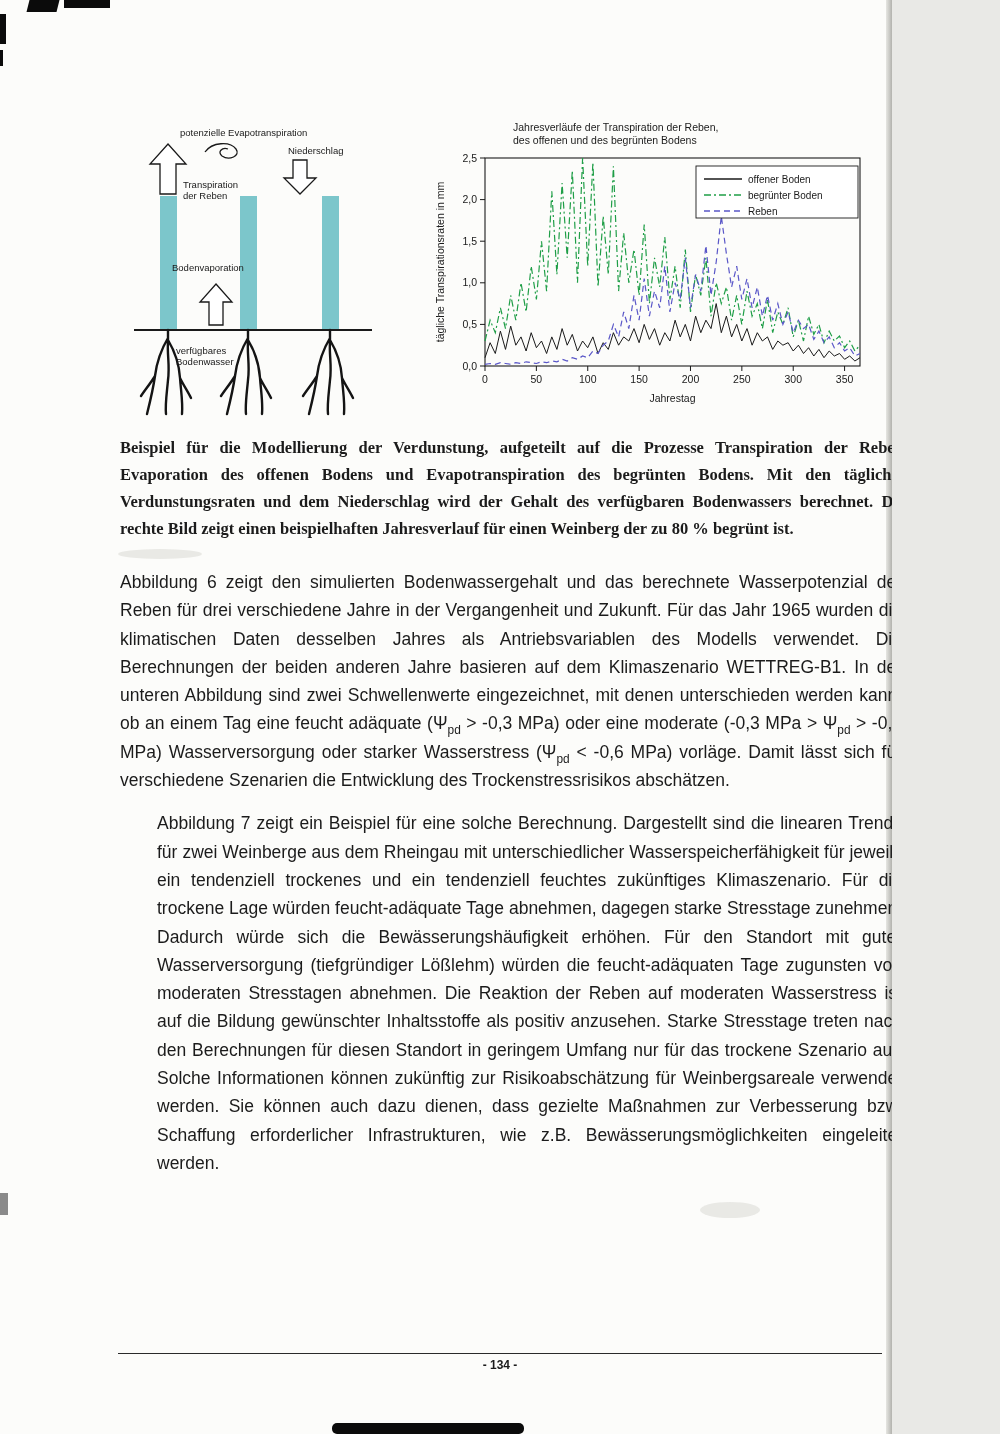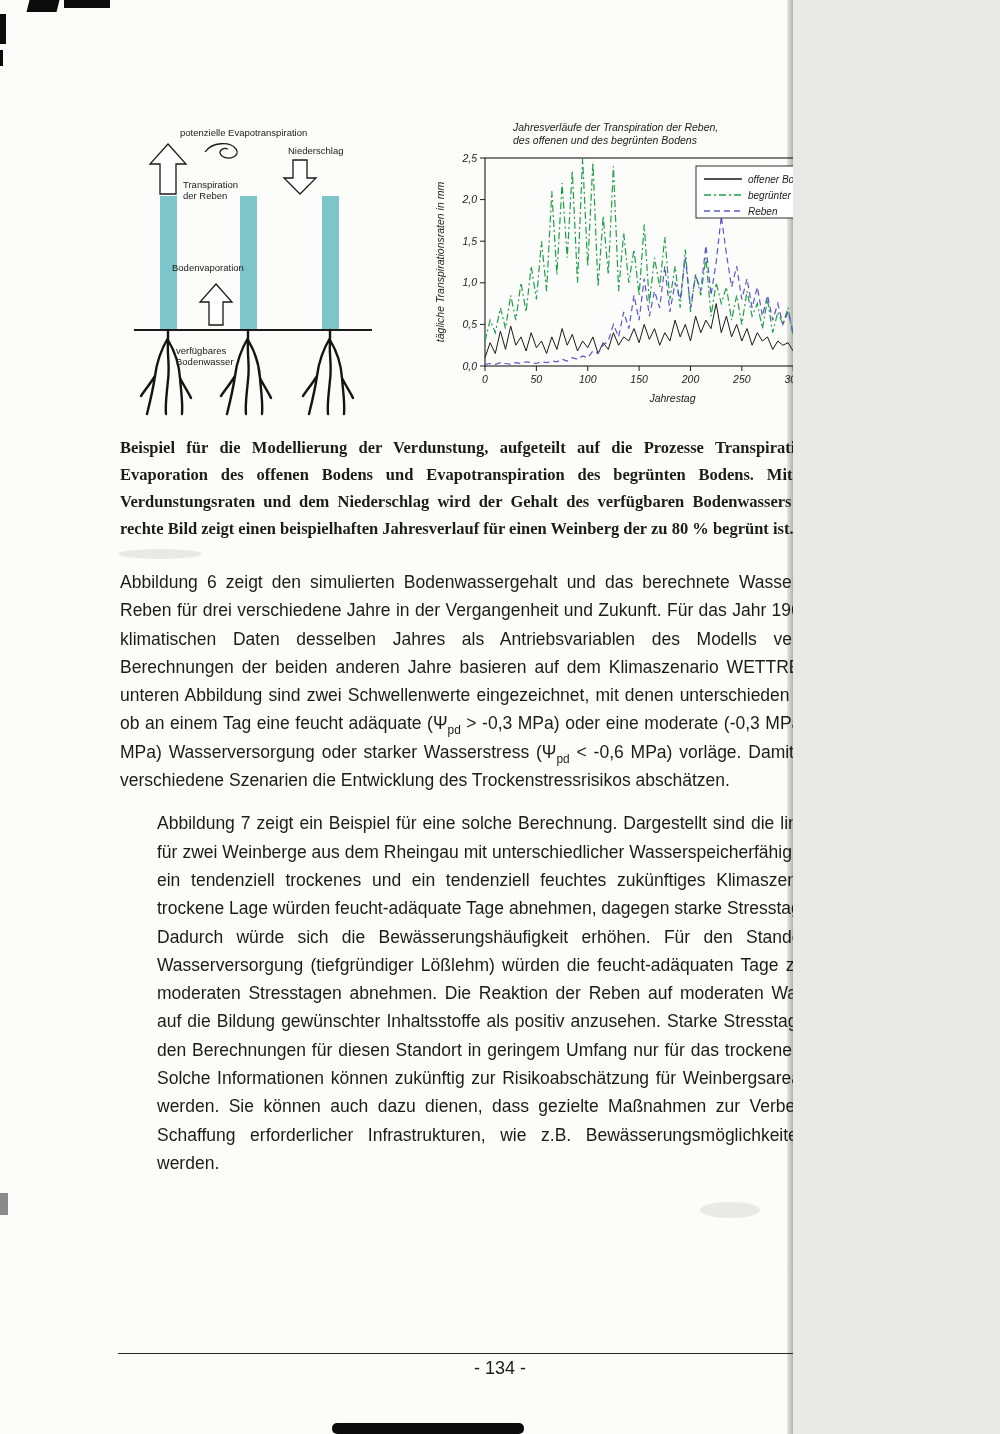--- a/index.html
+++ b/index.html
@@ -1,45 +1,45 @@
 <!DOCTYPE html>
 <html><head>
 <meta charset="utf-8">
 <style>
   html,body { margin:0; padding:0; }
   body { width:1000px; height:1434px; background:#e9e9e6; }
   .page {
-    position:relative; width:793px; height:1434px; overflow:hidden;
+    position:relative; width:892px; height:1434px; overflow:hidden;
     background:#fcfcfa; color:#1b1b1b;
     font-family:"Liberation Sans", sans-serif;
   }
   .edge-right { position:absolute; right:0; top:0; width:6px; height:100%;
     background:linear-gradient(to right,#e6e6e2,#b3b3ae); }
   .art { position:absolute; background:#0b0b0b; }
   .smudge { position:absolute; background:#d9d9d3; opacity:.55; border-radius:50%; }
   .diagram { position:absolute; left:130px; top:118px; }
-  .chart { position:absolute; left:430px; top:116px;font-style:italic; }
+  .chart { position:absolute; left:430px; top:116px; }
   .chart svg text { font-family:"Liberation Sans", sans-serif; fill:#1a1a1a; }
   .diagram text { font-family:"Liberation Sans", sans-serif; fill:#1a1a1a; }
 
   .caption { position:absolute; left:120px; top:434px; width:788px; display:flex;
     font-weight:bold; font-size:16.5px; line-height:27px; }
   .caption-label { width:70px; flex:0 0 70px; }
   .caption-text { flex:1; text-align:justify;font-family:Liberation Serif, serif; }
 
   .body-text { position:absolute; left:120px; top:568px; width:782px;
     font-size:17.5px; line-height:28.3px; text-align:justify; }
   .body-text p { margin:0; }
   .body-text p + p { margin-top:15px;margin-left:37px; }
   sub { font-size:68%; line-height:0; }
 
   .footer-rule { position:absolute; left:118px; top:1353px; width:764px;
     border-top:1.6px solid #2a2a2a; }
   .page-number { position:absolute; left:0; top:1358px; width:1000px;
-    text-align:center; font-size:18px; }
+    text-align:center; font-size:12px;font-weight:bold; }
 </style>
 </head>
 <body>
 
 <div class="page">
 
   <div class="art" style="left:28px;top:0;width:30px;height:12px;transform:skewX(-14deg);"></div>
   <div class="art" style="left:64px;top:0;width:46px;height:8px;"></div>
   <div class="art" style="left:0;top:14px;width:6px;height:30px;"></div>
   <div class="art" style="left:0;top:50px;width:3px;height:16px;"></div>

